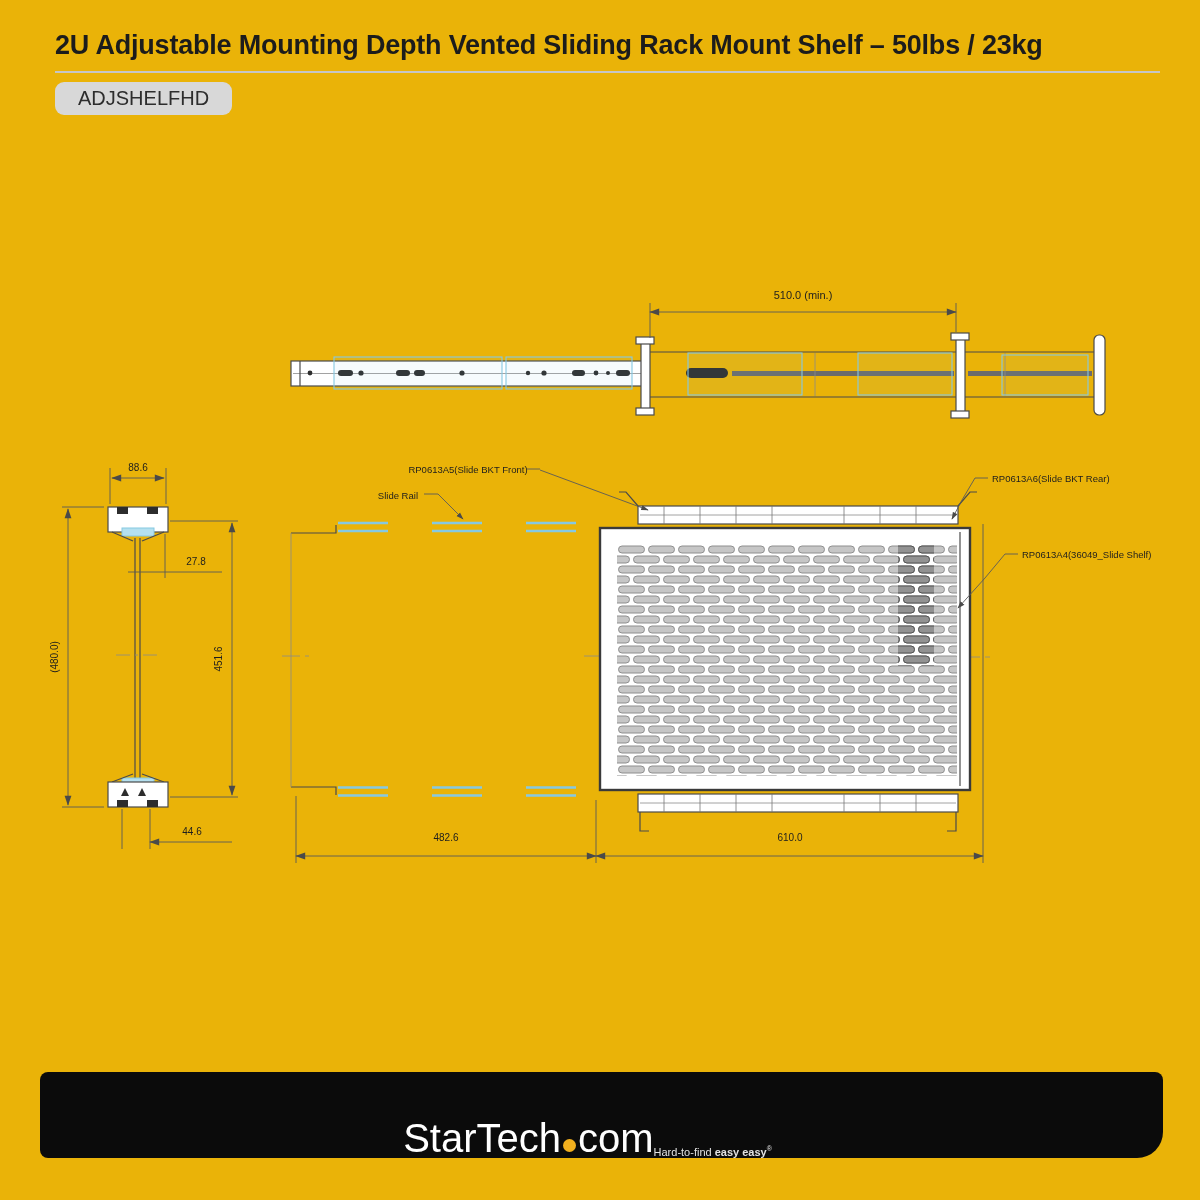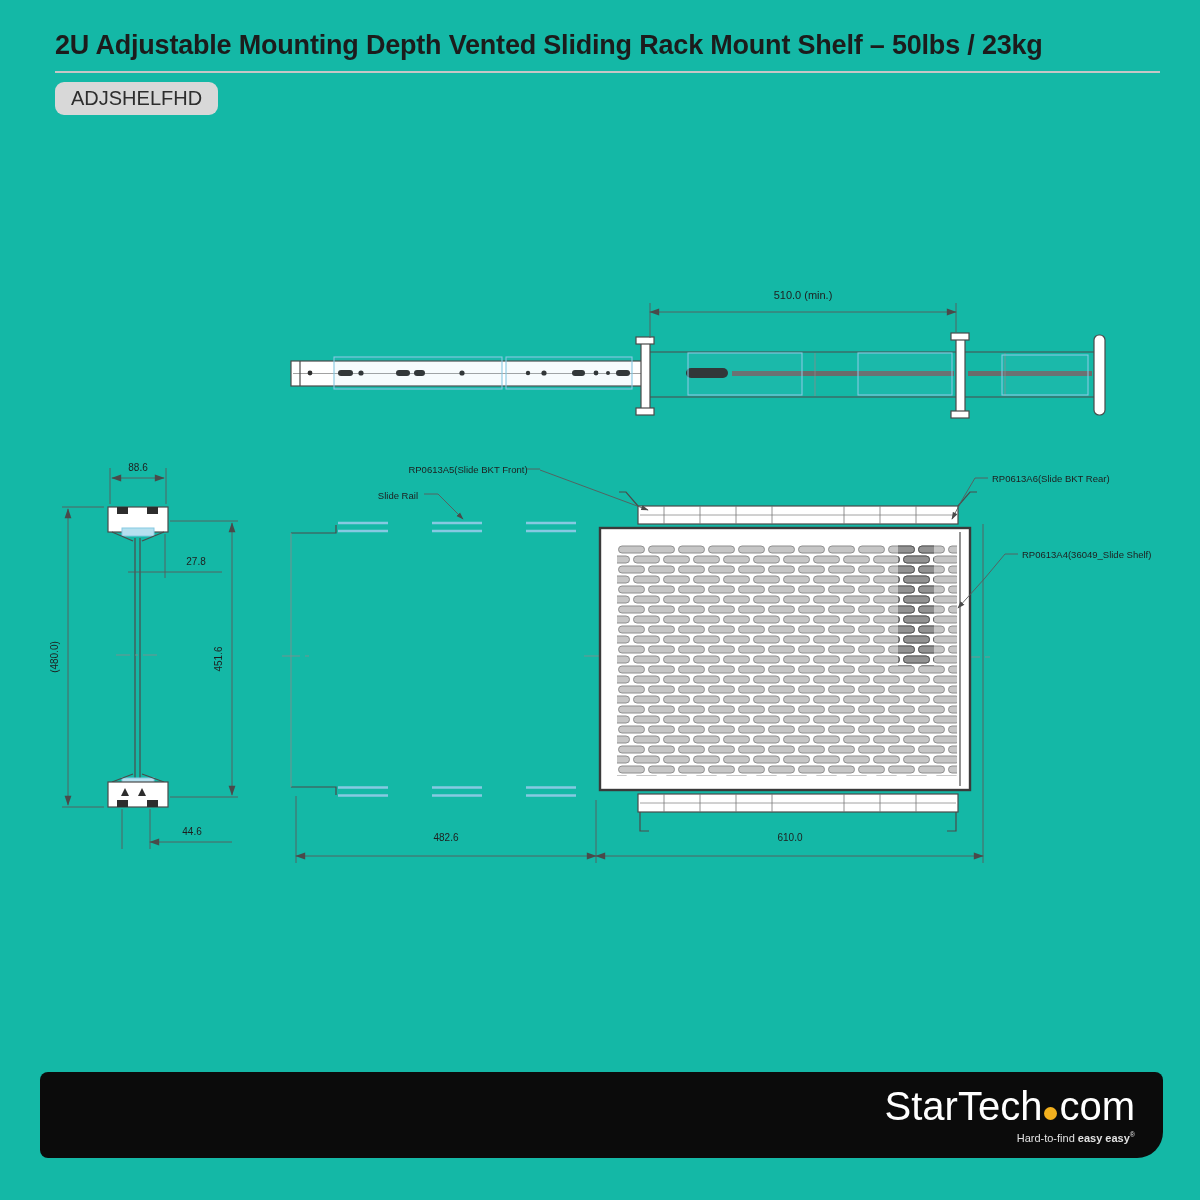--- a/index.html
+++ b/index.html
@@ -1,40 +1,40 @@
 <!DOCTYPE html>
 <html><head>
 <meta charset="utf-8">
 <style>
   html,body{margin:0;padding:0;background:#ffffff;}
-  #page{position:relative;width:1200px;height:1200px;background:#14b8a6;overflow:hidden;
+  #page{position:relative;width:1200px;height:1200px;background:#eab308;overflow:hidden;
         font-family:"Liberation Sans",sans-serif;}
   
   #title{position:absolute;left:55px;top:30px;width:1120px;
          font-size:27px;font-weight:700;color:#1c1c1c;letter-spacing:-.2px;}
   #rule{position:absolute;left:55px;right:40px;top:71px;height:2px;background:#c6c6c6;}
   #sku-badge{position:absolute;left:55px;top:82px;background:#d8d8d8;color:#2d2d2d;
-         font-size:20px;padding:5px 16px;border-radius:9px;}
+         font-size:20px;padding:5px 23px;border-radius:9px;}
   
   svg.draw{position:absolute;left:0;top:0;}
   svg.draw text{font-family:"Liberation Sans",sans-serif;fill:#1e1e1e;}
   .ln{stroke:#4a4a4a;stroke-width:1.2;fill:none;}
   .lnw{stroke:#4a4a4a;stroke-width:1.2;fill:#ffffff;}
   .lnb{stroke:#3a3a3a;stroke-width:2.4;fill:#ffffff;}
   .thin{stroke:#8a8a8a;stroke-width:.8;fill:none;}
   .dim{stroke:#5a5a5a;stroke-width:.9;fill:none;}
   .cy{stroke:#86c9e2;stroke-width:2.4;fill:none;}
   .cybox{stroke:#86c9e2;stroke-width:1.1;fill:rgba(134,201,226,.07);}
   .cyfill{fill:#b5e0ef;stroke:#86c9e2;stroke-width:1;}
   .hole{fill:#2d2d2d;stroke:none;}
   .dtxt{font-size:10px;}
   .ltxt{font-size:9.5px;}
   
   #footer{position:absolute;left:40px;top:1072px;width:1123px;height:86px;background:#0b0b0b;
-          border-radius:8px 8px 26px 8px;display:flex;flex-direction:column;align-items:flex-end;
+          border-radius:8px 8px 26px 8px;display:flex;align-items:flex-end;
           justify-content:center;padding-right:28px;box-sizing:border-box;}
   #brand{color:#ffffff;font-size:40px;font-weight:500;line-height:1;display:flex;align-items:baseline;}
   #brand .dotwrap{display:inline-block;margin:0 2px;}
   #tagline{color:#e2e2e2;font-size:11px;margin-top:5px;}
   #tagline b{font-weight:700;}
   #tagline sup{font-size:7px;}
 </style>
 </head>
 <body>
 

